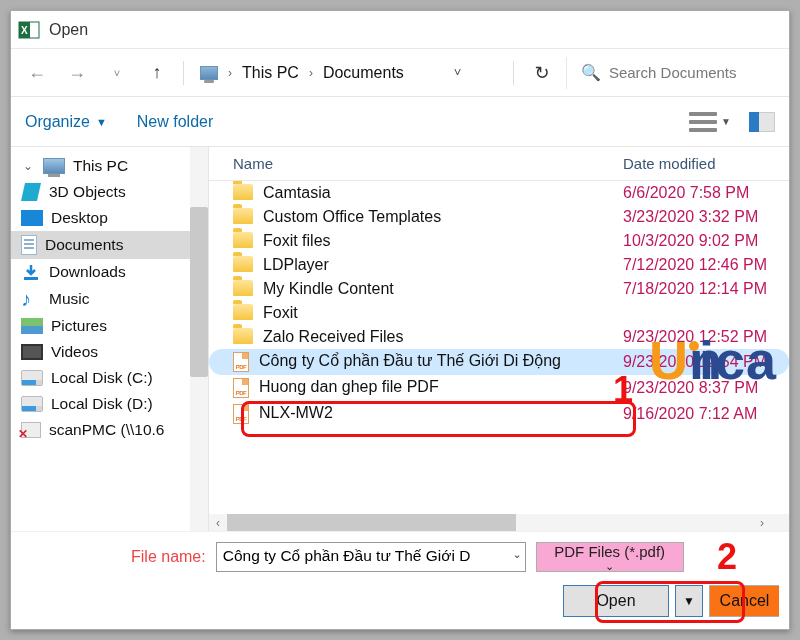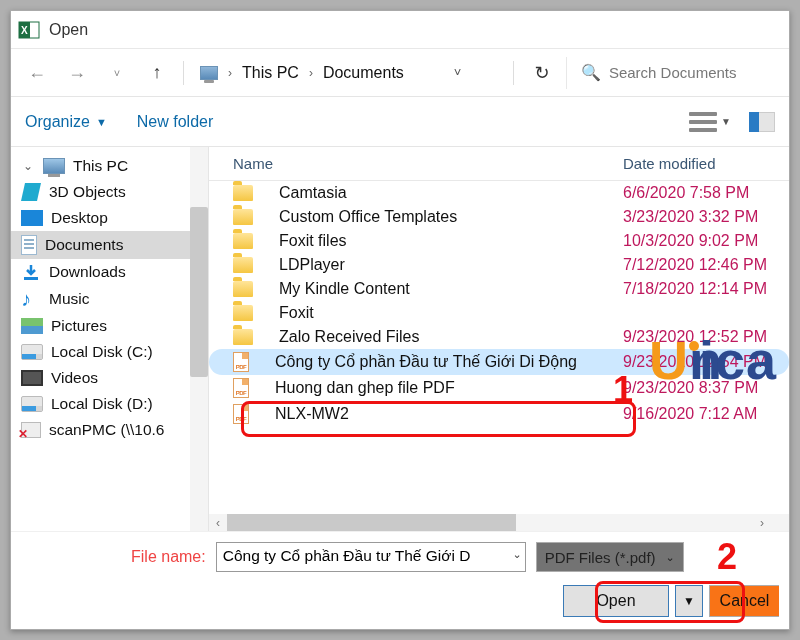--- a/index.html
+++ b/index.html
@@ -71,21 +71,21 @@
   .ic-net-err::after{content:"✕"; color:#d23; position:absolute; left:-4px; bottom:-4px; font-size:12px; font-weight:bold;}
 
   
   .list { flex:1; display:flex; flex-direction:column; position:relative;}
   .cols { display:flex; align-items:center; padding: 8px 10px 8px 24px; border-bottom:1px solid #e8e8e8; font-size:15px; color:#3a5673;}
   .col-name{ flex:0 0 390px;}
   .col-date{ flex:1;}
   .rows { flex:1; overflow:hidden; position:relative;}
   .row { display:flex; align-items:center; padding: 3px 10px 3px 24px; font-size:16px; color:#111;}
   .row.sel { background:#cde8ff;border-radius:13px; }
-  .row .nm{ flex:0 0 390px; display:flex; align-items:center; gap:26px; white-space:nowrap;}
+  .row .nm{ flex:0 0 390px; display:flex; align-items:flex-start; gap:10px; white-space:nowrap;}
   .row .dt{ flex:1; white-space:nowrap; color:#be185d;}
   .ic-folder{width:20px;height:16px;background:linear-gradient(#ffe59a,#f5c642); border-radius:2px 2px 1px 1px; position:relative;}
   .ic-folder::before{content:"";position:absolute;top:-4px;left:0;width:9px;height:4px;background:#f5c642;border-radius:2px 2px 0 0;}
   .ic-pdf{width:16px;height:20px;background:#fff;border:1px solid #e0a060; position:relative;}
   .ic-pdf::after{content:"PDF";position:absolute;left:0;right:0;bottom:1px; font-size:6px; color:#e07828; text-align:center; font-weight:bold; letter-spacing:-0.5px;}
   .ic-pdf::before{content:"";position:absolute;top:0;right:0;width:6px;height:6px;background:#f2b06a;}
 
   
   .hbar { position:absolute; left:0; right:18px; bottom:0; height:18px; background:#f4f4f4; display:flex; align-items:center;}
   .hbar .arrow{width:18px;text-align:center;color:#777;font-size:12px;}
@@ -93,21 +93,21 @@
   .hbar .thumb{position:absolute; left:0; top:0; bottom:0; width:55%; background:#c9c9c9;}
   .vbar-c { position:absolute; right:0; bottom:0; width:18px; height:18px; background:#f4f4f4;}
 
   
   .footer { position:absolute; left:0; right:0; bottom:0; height:98px; background:#fff; border-top:1px solid #f0f0f0;}
   .fn-row{position:absolute; left:120px; top:10px; display:flex; align-items:center; gap:10px;}
   .fn-label{font-size:16px; color:#ef4444;}
   .fn-input{width:310px; height:30px; padding:2px 20px 5px 6px; border:1px solid #999; font-size:15.5px; position:relative;}
   .fn-wrap{position:relative;}
   .fn-dd{position:absolute; right:4px; top:6px; font-size:11px; color:#444;}
-  .ft-select{width:148px; height:30px; border:1px solid #adadad; background:#737373; display:flex; align-items:center; justify-content:space-between; padding:0 8px; font-size:15px; color:#222;}
+  .ft-select{width:148px; height:30px; border:1px solid #adadad; background:#f9a8d4; display:flex; align-items:center; justify-content:space-between; padding:0 8px; font-size:15px; color:#222;flex-direction:column;}
   .ft-select .dd{font-size:11px;}
   .btn-row{position:absolute; right:10px; bottom:12px; display:flex; gap:6px; align-items:stretch;}
   .btn{height:32px; border:1px solid #adadad; background:#f97316; font-size:16px; color:#111; display:flex; align-items:center; justify-content:center;}
   .btn.open{width:106px; border:1px solid #3a7ab6; background:#e1e1e1;}
   .btn.open-dd{width:28px; border:1px solid #3a7ab6; border-left:1px solid #3a7ab6; background:#e1e1e1; font-size:12px;}
   .btn.cancel{width:70px; border-right:0;}
 
   
   .callout { position:absolute; border:3px solid #e11; border-radius:8px; pointer-events:none;}
   .co1 { left:230px; top:390px; width:395px; height:36px;}
@@ -214,26 +214,26 @@
           </div>
         <div class="tree-item sub">
             <span class="ic-music">♪</span>
             <span>Music</span>
           </div>
         <div class="tree-item sub">
             <span class="ic-pic"></span>
             <span>Pictures</span>
           </div>
         <div class="tree-item sub">
+            <span class="ic-vid"></span>
+            <span>Videos</span>
+          </div>
+        <div class="tree-item sub">
             <span class="ic-disk"></span>
             <span>Local Disk (C:)</span>
-          </div>
-        <div class="tree-item sub">
-            <span class="ic-vid"></span>
-            <span>Videos</span>
           </div>
         <div class="tree-item sub">
             <span class="ic-disk"></span>
             <span>Local Disk (D:)</span>
           </div>
         <div class="tree-item sub">
             <span class="ic-net-err"></span>
             <span>scanPMC (\\10.6</span>
           </div>
         <div class="tree-scroll">

